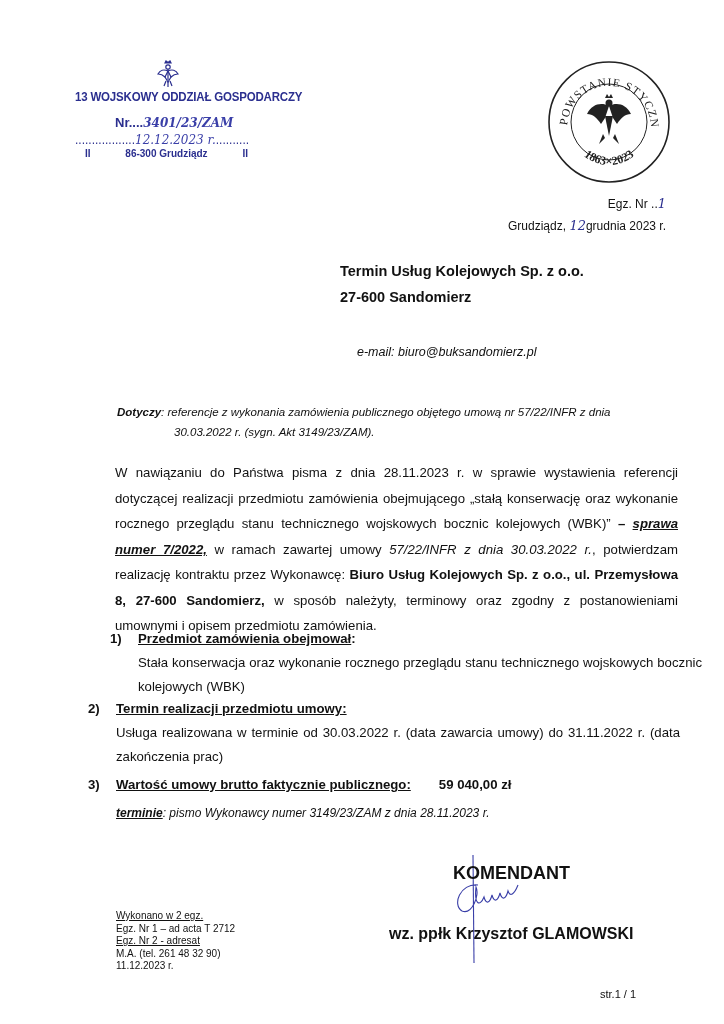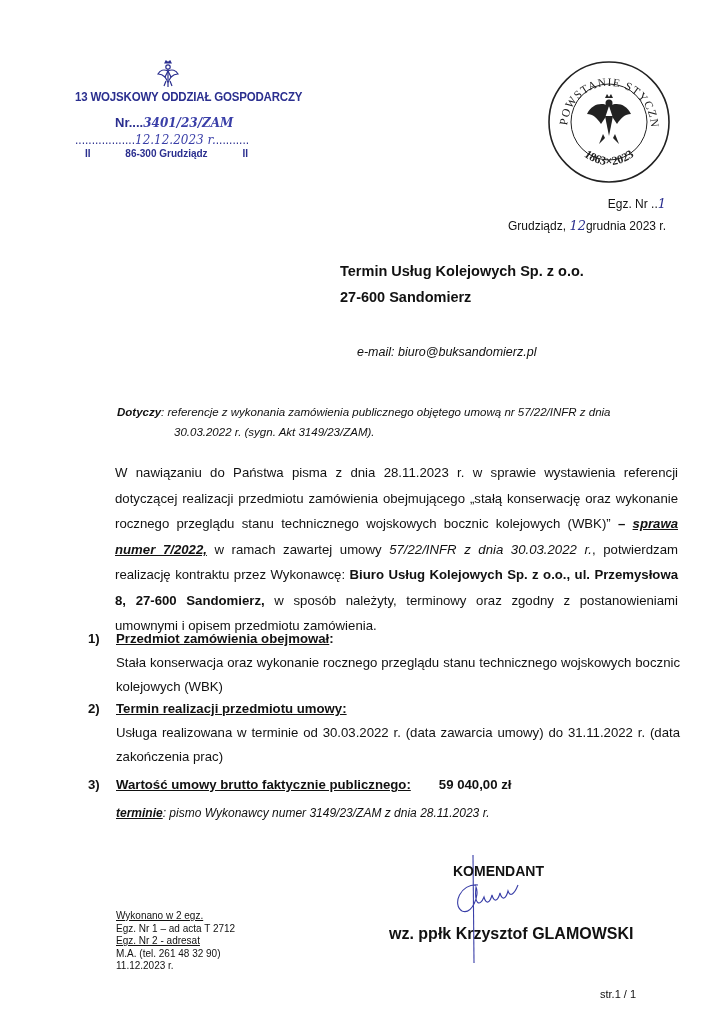--- a/index.html
+++ b/index.html
@@ -32,28 +32,28 @@
   .dotyczy b { font-style: italic; }
   .dotyczy .indent { padding-left: 57px; display: block; }
 
   .para { position: absolute; left: 115px; top: 460px; width: 563px; font-size: 13.2px; line-height: 25.5px; text-align: justify; }
   .u { text-decoration: underline; }
 
   .section { position: absolute; left: 88px; width: 592px; font-size: 13.2px; line-height: 24px; }
   .section .num { font-weight: bold; display: inline-block; width: 28px; }
   .section .title { font-weight: bold; text-decoration: underline; }
   .section .body { padding-left: 28px; text-align: justify; }
-  .s1 { top: 627px; }
+  .s1 { top: 627px; margin-left: 22px; }
   .s2 { top: 697px; }
   .s3 { top: 773px; }
   .s3 .amount { font-weight: bold; margin-left: 28px; }
   .podstawa { position: absolute; left: 116px; top: 806px; font-size: 12px; font-style: italic; }
   .podstawa b { text-decoration: underline; }
 
-  .komendant { position: absolute; left: 453px; top: 863px; font-weight: bold; font-size: 14px; }
+  .komendant { position: absolute; left: 453px; top: 863px; font-weight: bold; font-size: 18px; }
   .signature { position: absolute; left: 440px; top: 855px; width: 90px; height: 110px; }
   .signer { position: absolute; left: 389px; top: 925px; font-weight: bold; font-size: 16px; }
 
   .footer-notes { position: absolute; left: 116px; top: 910px; font-size: 10px; line-height: 12.5px; }
   .page-num { position: absolute; left: 600px; top: 988px; font-size: 11px; }
 </style>
 </head>
 <body>
 
 <div class="stamp">

